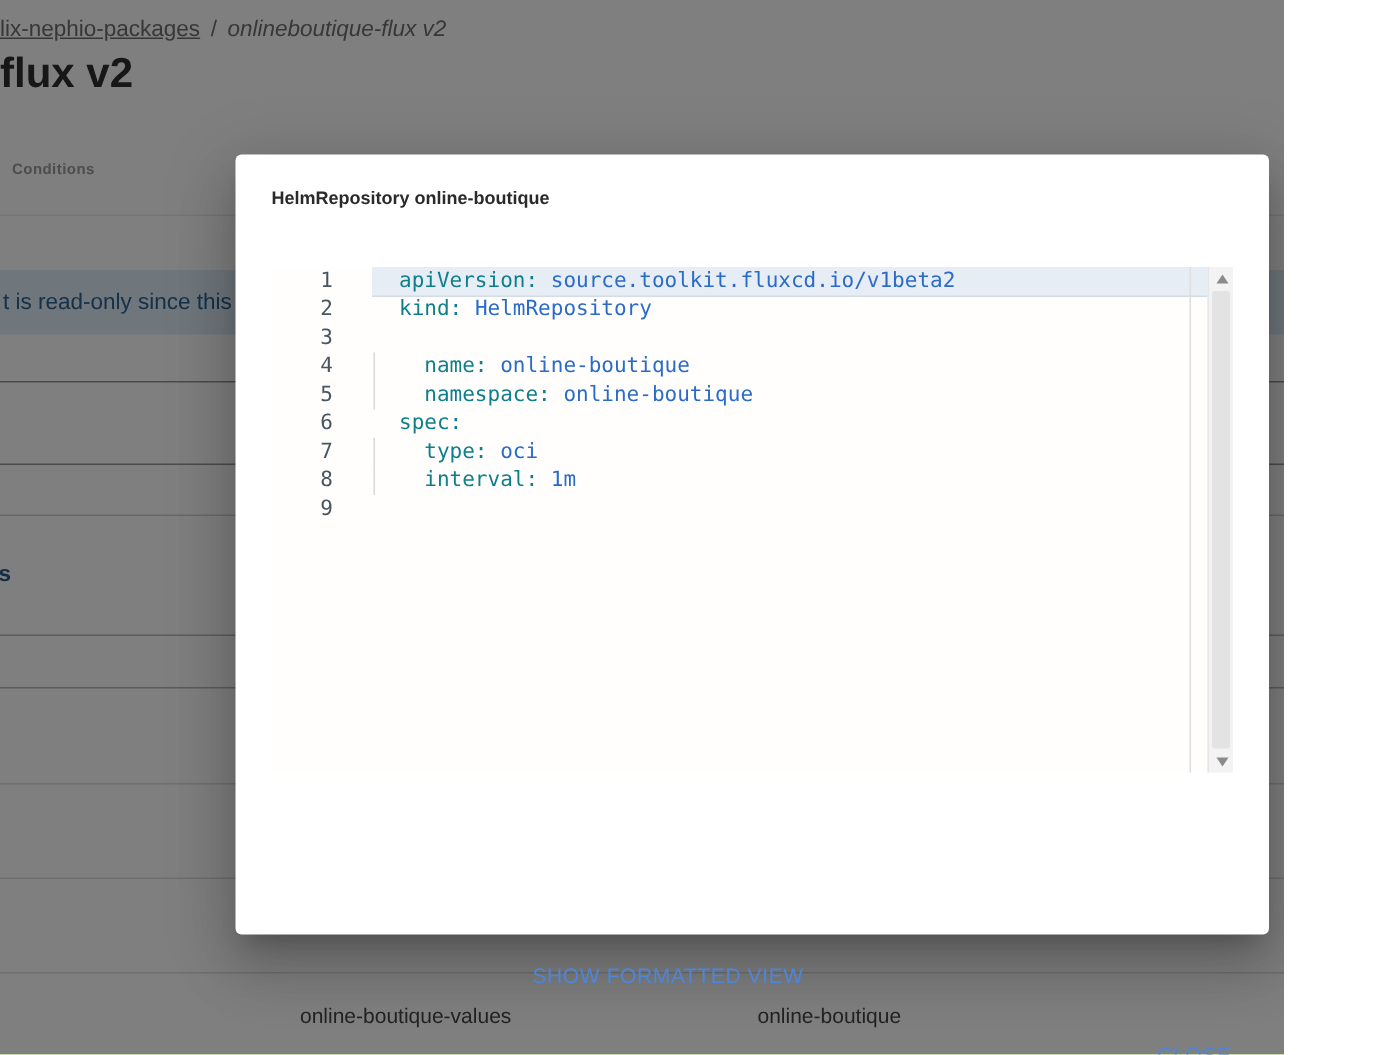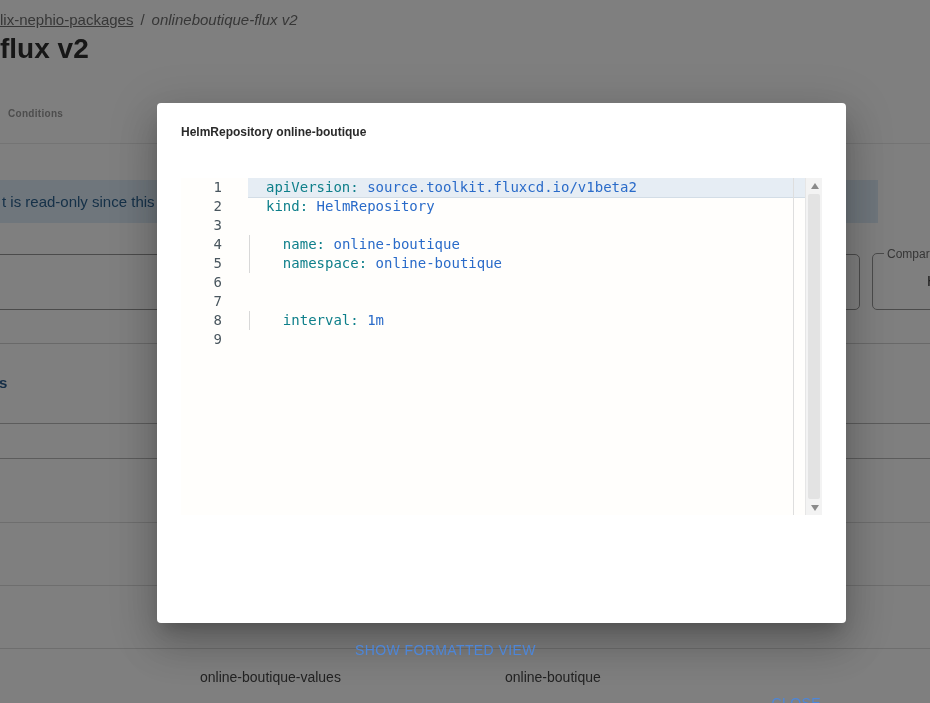--- a/index.html
+++ b/index.html
@@ -1,17 +1,17 @@
 <!DOCTYPE html>
 <html><head>
 <meta charset="utf-8">
 <style>
   html,body{margin:0;padding:0;}
   body{font-family:"Liberation Sans", sans-serif; background:#fff;}
-  .stage{position:relative;width:930px;height:703px;overflow:hidden;background:#bef264;}
+  .stage{position:relative;width:856px;height:703px;overflow:hidden;background:#bef264;}
 
   
   .bg{position:absolute;inset:0;background:#fff;}
   .breadcrumb{position:absolute;left:0;top:11px;font-size:15px;color:#6f6f6f;white-space:nowrap;}
   .breadcrumb a{color:#6f6f6f;text-decoration:underline;cursor:pointer;}
   .breadcrumb .sep{margin:0 7px;color:#6f6f6f;}
   .breadcrumb .current{font-style:italic;}
   .page-title{position:absolute;left:0;top:33px;font-size:28px;font-weight:bold;color:#2e2e2e;white-space:nowrap;}
   .tabbar{position:absolute;left:0;top:88px;right:0;height:55px;}
   .tab{position:absolute;left:8px;top:20px;font-size:10px;font-weight:bold;color:#9a9a9a;letter-spacing:.3px;cursor:pointer;}
@@ -109,22 +109,22 @@
   <div class="dialog">
     <div class="dlg-title">HelmRepository online-boutique</div>
 
     <div class="editor">
       <div id="cm-lines">
           <div class="cm-line hl"><div class="cm-gutter">1</div><div class="cm-code"><span class="tok-k">apiVersion:</span><span class="tok-p"> </span><span class="tok-v">source.toolkit.fluxcd.io/v1beta2</span></div></div>
           <div class="cm-line"><div class="cm-gutter">2</div><div class="cm-code"><span class="tok-k">kind:</span><span class="tok-p"> </span><span class="tok-v">HelmRepository</span></div></div>
           <div class="cm-line"><div class="cm-gutter">3</div></div>
           <div class="cm-line"><div class="cm-gutter">4</div><div class="cm-code"><span class="guide"></span><span class="tok-p">  </span><span class="tok-k">name:</span><span class="tok-p"> </span><span class="tok-v">online-boutique</span></div></div>
           <div class="cm-line"><div class="cm-gutter">5</div><div class="cm-code"><span class="guide"></span><span class="tok-p">  </span><span class="tok-k">namespace:</span><span class="tok-p"> </span><span class="tok-v">online-boutique</span></div></div>
-          <div class="cm-line"><div class="cm-gutter">6</div></div>
-          <div class="cm-line"><div class="cm-gutter">7</div></div>
+          <div class="cm-line"><div class="cm-gutter">6</div><div class="cm-code"><span class="tok-k">spec:</span></div></div>
+          <div class="cm-line"><div class="cm-gutter">7</div><div class="cm-code"><span class="guide"></span><span class="tok-p">  </span><span class="tok-k">type:</span><span class="tok-p"> </span><span class="tok-v">oci</span></div></div>
           <div class="cm-line"><div class="cm-gutter">8</div><div class="cm-code"><span class="guide"></span><span class="tok-p">  </span><span class="tok-k">interval:</span><span class="tok-p"> </span><span class="tok-v">1m</span></div></div>
           <div class="cm-line"><div class="cm-gutter">9</div></div>
         </div>
       <div class="cm-vline"></div>
       <div class="scrollbar">
         <div class="sb-up">
             <i></i>
           </div>
         <div class="sb-thumb"></div>
         <div class="sb-down">

